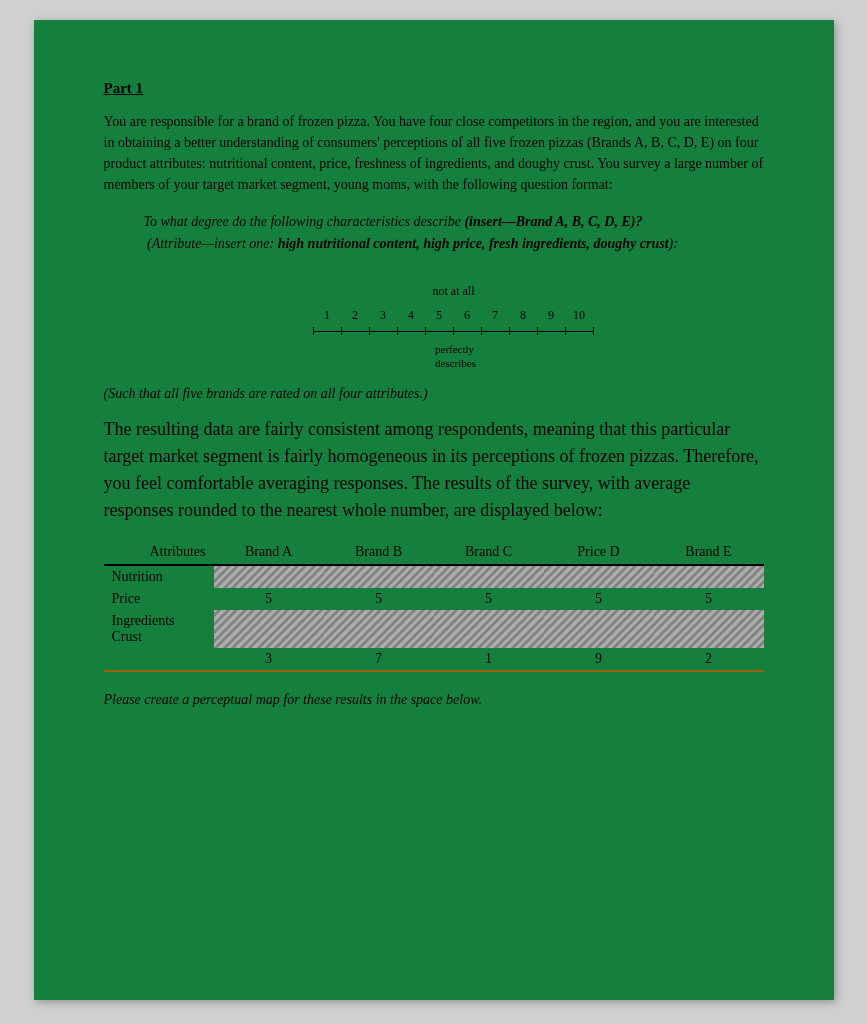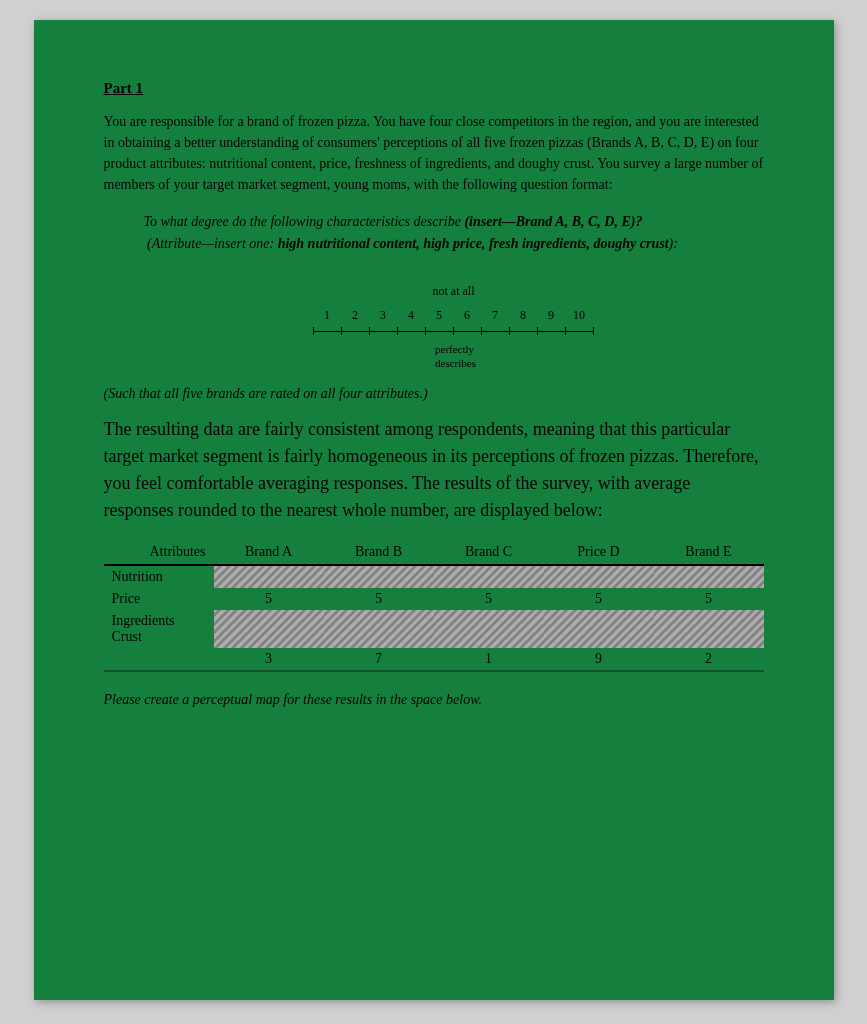--- a/index.html
+++ b/index.html
@@ -133,21 +133,21 @@
       text-align: center;
       border: none;
     }
 
     .data-table thead tr th:first-child {
       text-align: right;
     }
 
     .data-table tbody {
       border-top: 2px solid #000;
-      border-bottom: 2px solid #14532d;
+      border-bottom: 2px solid #a16207;
       margin-top: 12px;
     }
 
     .data-table tbody tr td {
       padding: 3px 8px;
       text-align: center;
       vertical-align: middle;
     }
 
     .data-table tbody tr td:first-child {

